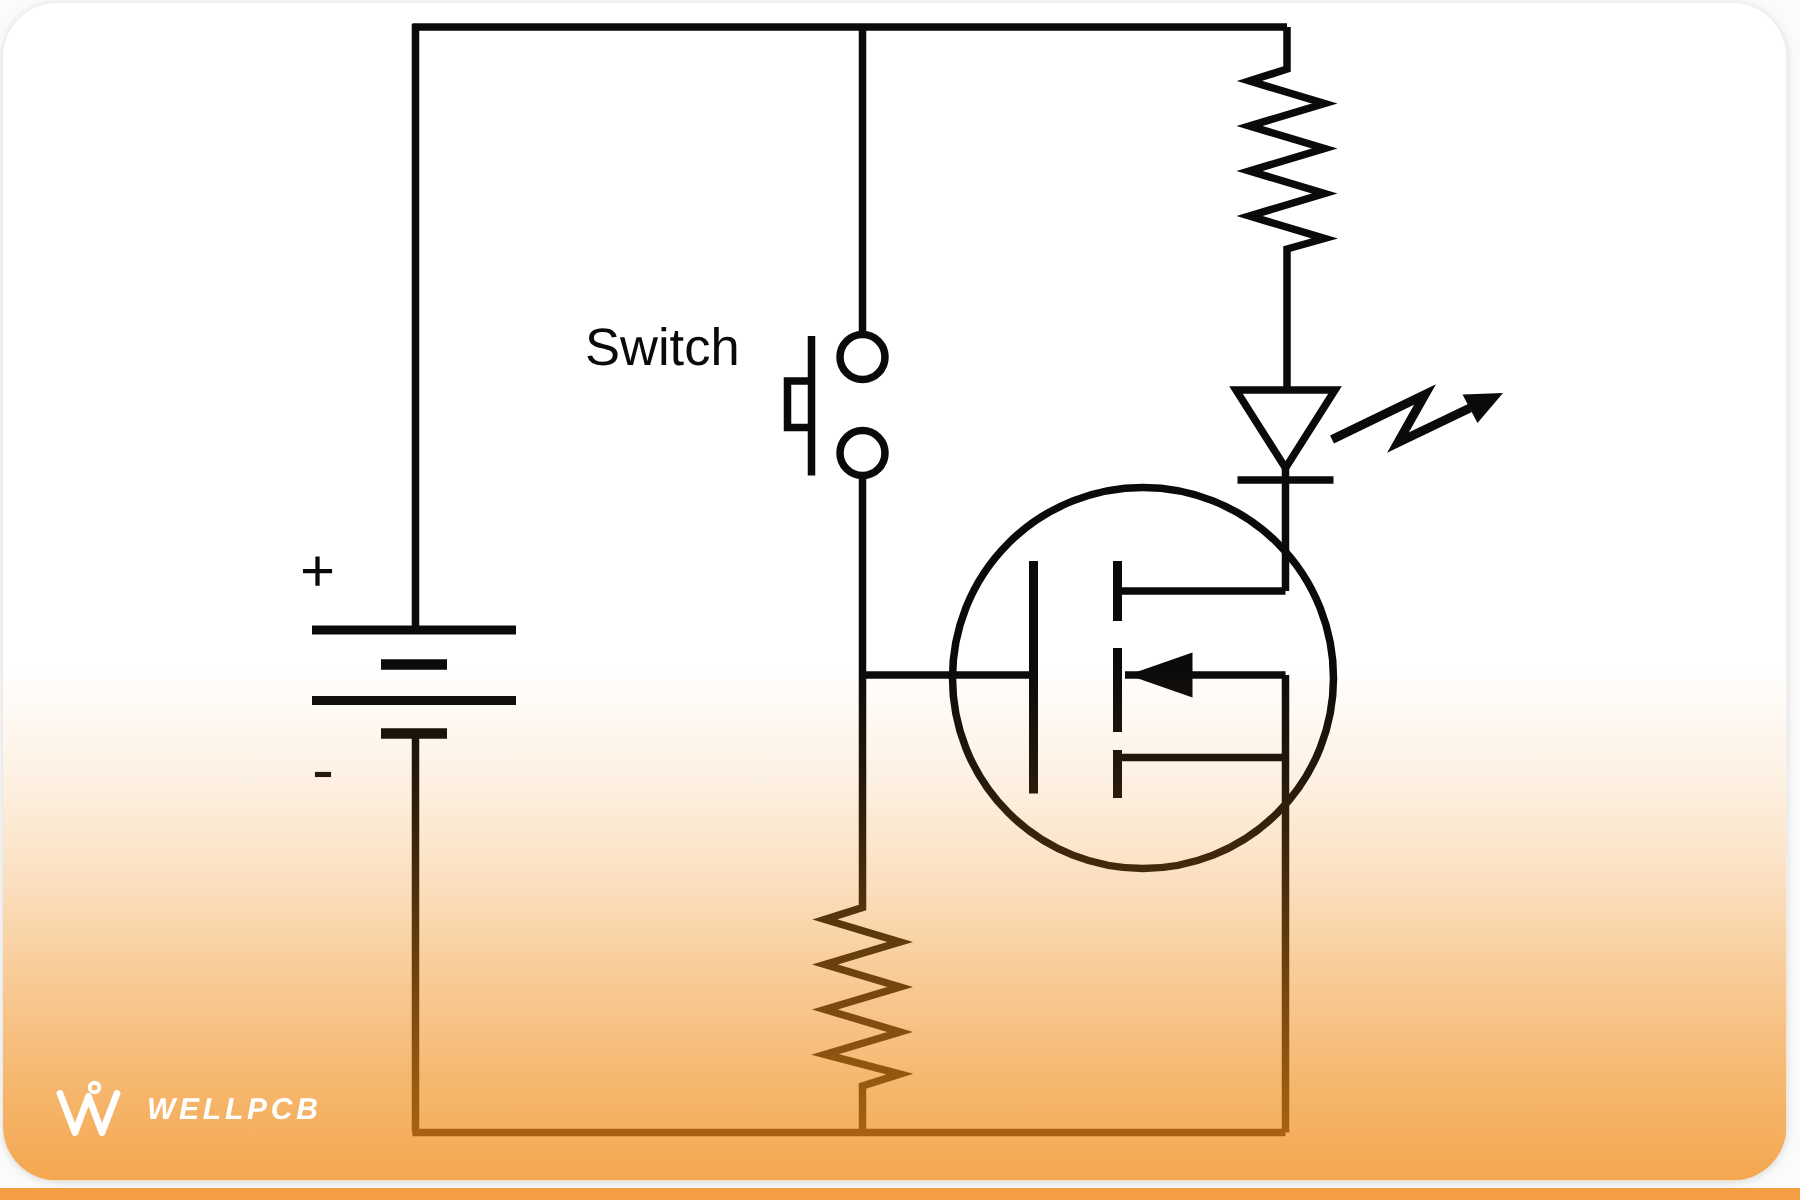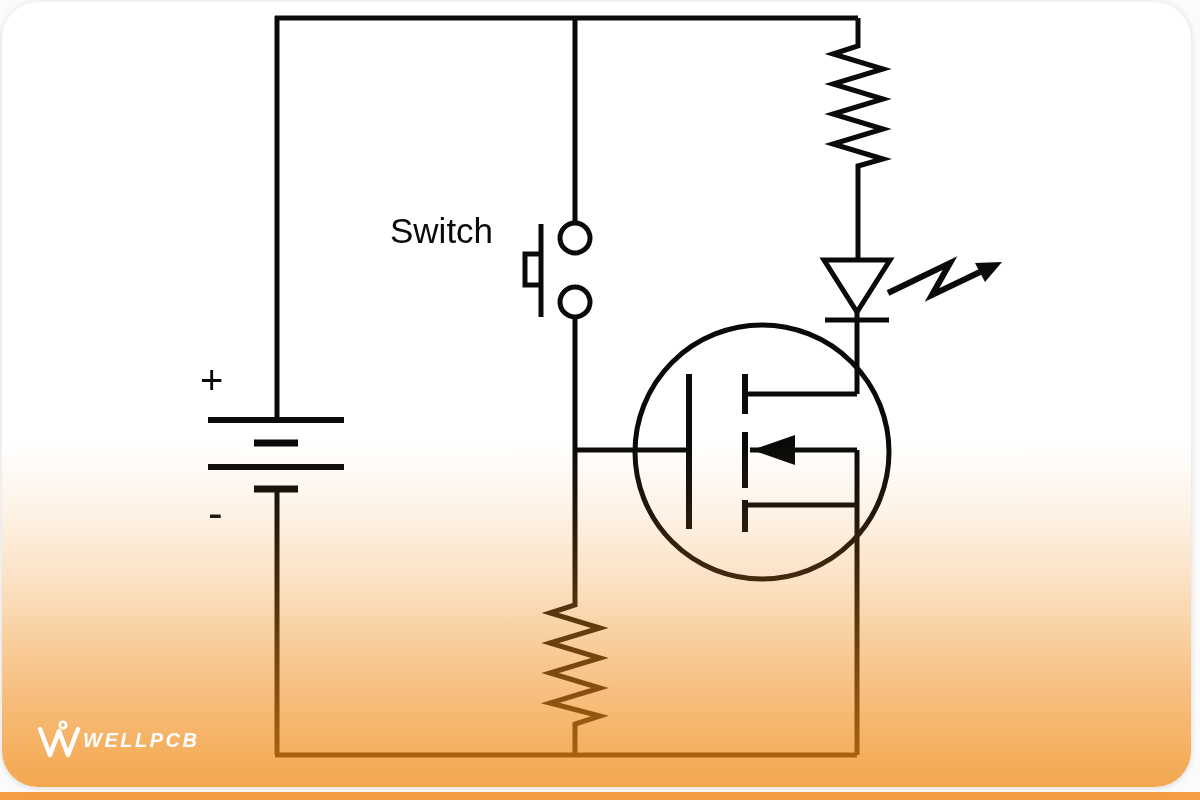--- a/index.html
+++ b/index.html
@@ -28,21 +28,21 @@
       rgba(240,138,20,0)    56%,
       rgba(240,138,20,0.12) 66%,
       rgba(240,138,20,0.26) 74%,
       rgba(240,138,20,0.45) 83%,
       rgba(240,138,20,0.62) 92%,
       rgba(240,138,20,0.75) 100%);
     pointer-events:none;
   }
   .logo{
     position:absolute;left:34px;bottom:26px;
-    display:flex;align-items:center;gap:1px;
+    display:flex;align-items:center;gap:16px;
     color:#ffffff;
   }
   .logo-text{
     font-size:20px;font-weight:700;font-style:italic;
     letter-spacing:2.5px;color:#ffffff;
   }
   svg text{font-family:"Liberation Sans", sans-serif;}
 </style>
 </head>
 <body>

